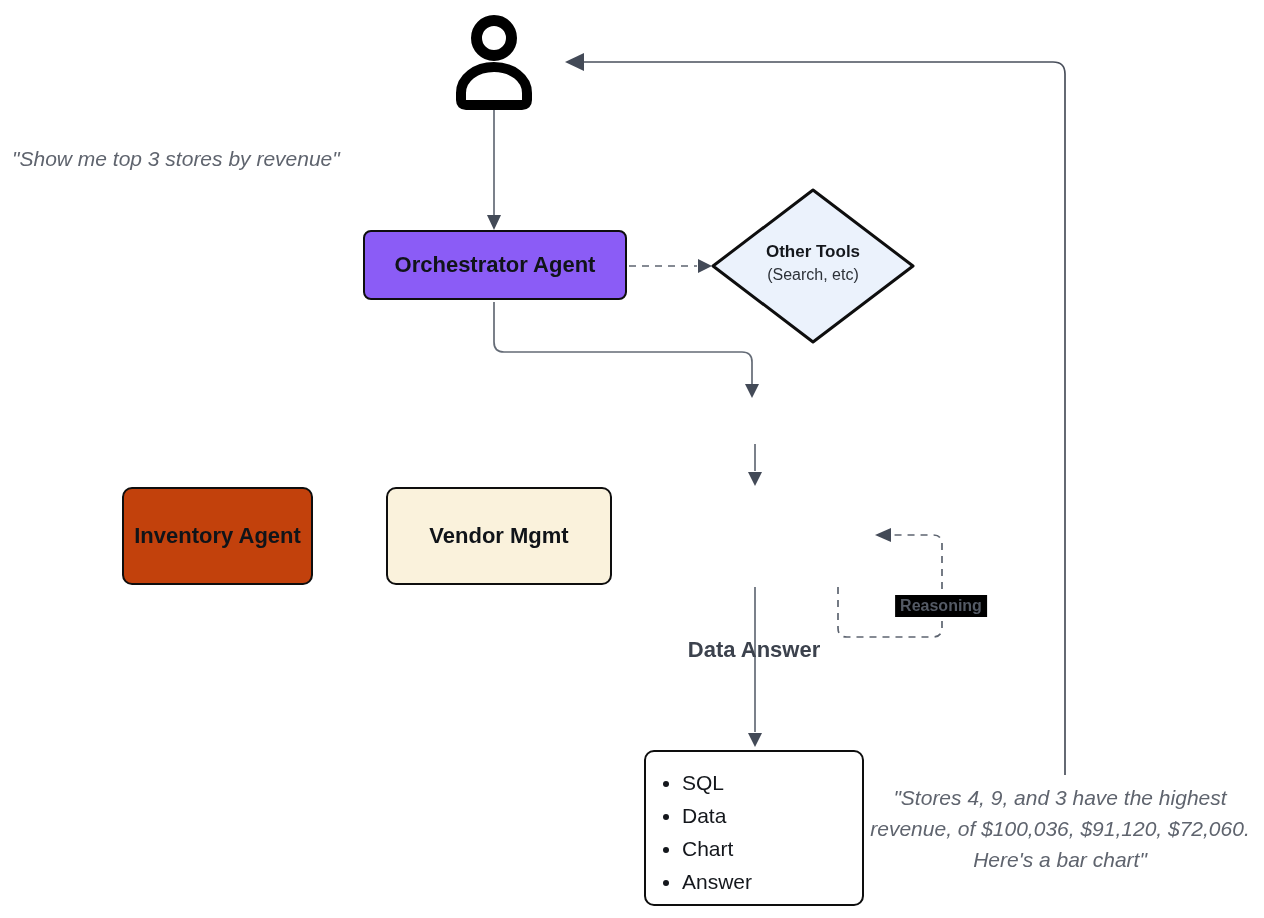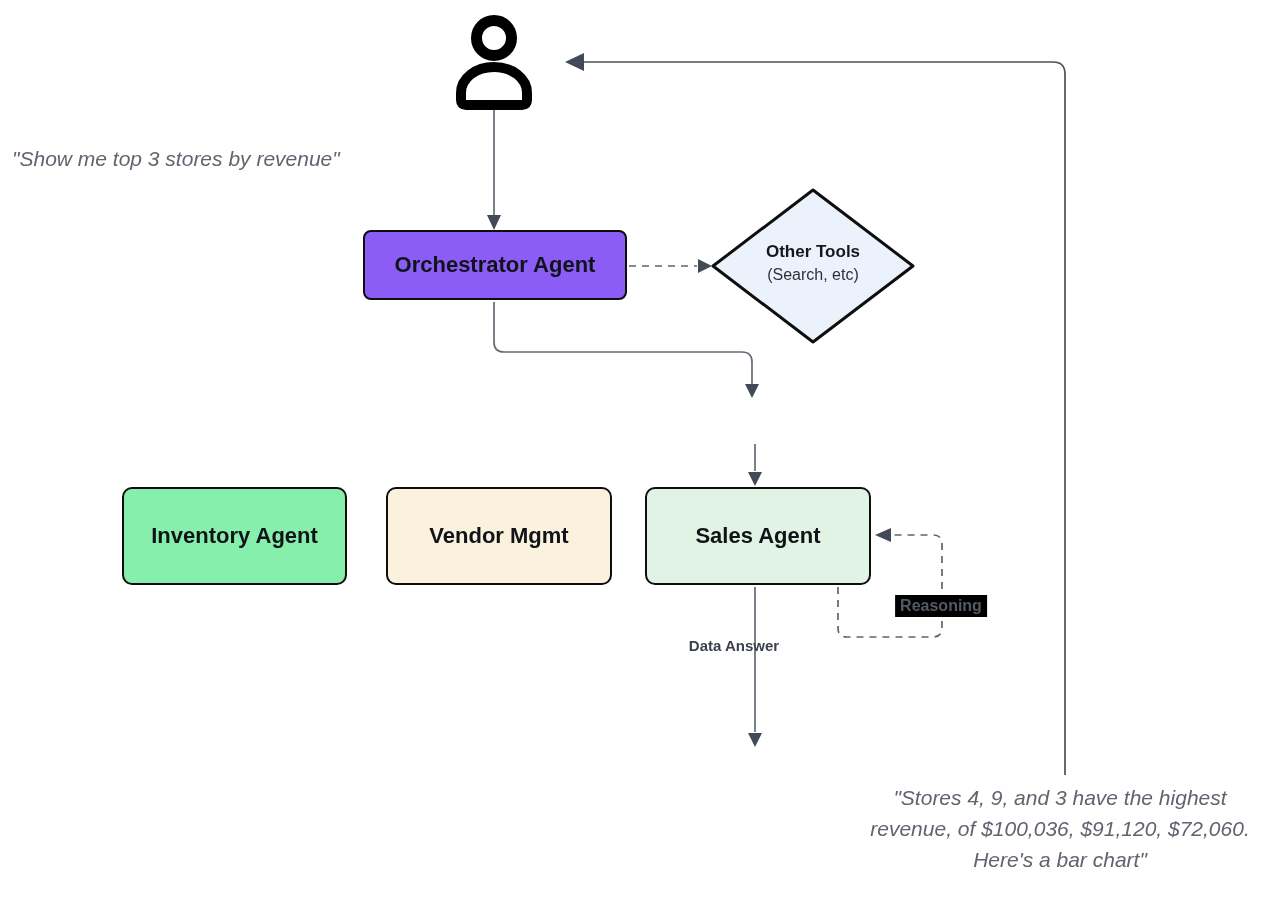--- a/index.html
+++ b/index.html
@@ -8,35 +8,35 @@
     font-family:"Liberation Sans",sans-serif;
   }
   svg.layer{position:absolute;left:0;top:0;width:1264px;height:918px;z-index:1;}
   .node{
     position:absolute;box-sizing:border-box;z-index:2;
     border:2.5px solid #0e0e0e;display:flex;align-items:center;justify-content:center;
     font-weight:bold;font-size:22px;color:#101419;text-align:center;
   }
   .orchestrator{left:363px;top:230px;width:264px;height:70px;background:#8b5cf6;border-radius:8px;}
   .wrapbar{left:120px;top:400px;width:750px;height:42px;background:#f2f2f2;border-radius:9px;}
-  .inventory{left:122px;top:487px;width:225px;height:98px;background:#86efac;border-radius:10px;}
+  .inventory{left:122px;top:487px;width:191px;height:98px;background:#c2410c;border-radius:10px;}
   .vendor{left:386px;top:487px;width:226px;height:98px;background:#faf2dc;border-radius:10px;}
   .sales{left:645px;top:487px;width:226px;height:98px;background:#e0f3e4;border-radius:10px;}
   .output{left:644px;top:750px;width:220px;height:156px;background:#ffffff;border-radius:10px;
           font-weight:normal;align-items:flex-start;justify-content:flex-start;}
   .output ul{margin:14px 0 0 0;padding:0 0 0 36px;list-style:disc;}
   .output li{font-size:21px;color:#14171c;line-height:33px;font-weight:normal;text-align:left;}
   .diamond-text{
     position:absolute;left:733px;top:240px;width:160px;z-index:2;text-align:center;color:#14171c;
   }
   .diamond-text .title{font-weight:bold;font-size:17px;line-height:24px;}
   .diamond-text .sub{font-size:16px;color:#2c3138;line-height:22px;}
   .edge-label{position:absolute;z-index:3;font-weight:bold;color:#3c424d;white-space:nowrap;}
   .dq{left:494px;top:152px;transform:translateX(-50%);font-size:22px;background:#ffffff;padding:2px 6px;}
-  .da{left:734px;top:637px;transform:translateX(-50%);font-size:15px;}
+  .da{left:754px;top:637px;transform:translateX(-50%);font-size:22px;}
   .reasoning{left:941px;top:595px;transform:translateX(-50%);font-size:16px;color:#545a65;
              background:#000000;padding:2px 5px;}
   .quote{position:absolute;z-index:3;font-style:italic;color:#5f646e;font-size:21px;line-height:31px;}
   .quote-left{left:12px;top:143px;}
   .quote-right{left:858px;top:782px;width:404px;text-align:center;}
   .user-icon-svg{position:absolute;left:448px;top:12px;z-index:2;}
 </style>
 </head>
 <body>
 
@@ -82,16 +82,23 @@
   <div class="node orchestrator">Orchestrator Agent</div>
 
   <div class="diamond-text">
     <div class="title">Other Tools</div>
     <div class="sub">(Search, etc)</div>
   </div>
 
 
   <div class="node inventory">Inventory Agent</div>
   <div class="node vendor">Vendor Mgmt</div>
-  <div class="node sales">Sales Agent</div>
 
+  <div class="node output">
+    <ul>
+      <li>SQL</li>
+      <li>Data</li>
+      <li>Chart</li>
+      <li>Answer</li>
+    </ul>
+  </div>
 
 </div>
 
 </body></html>

